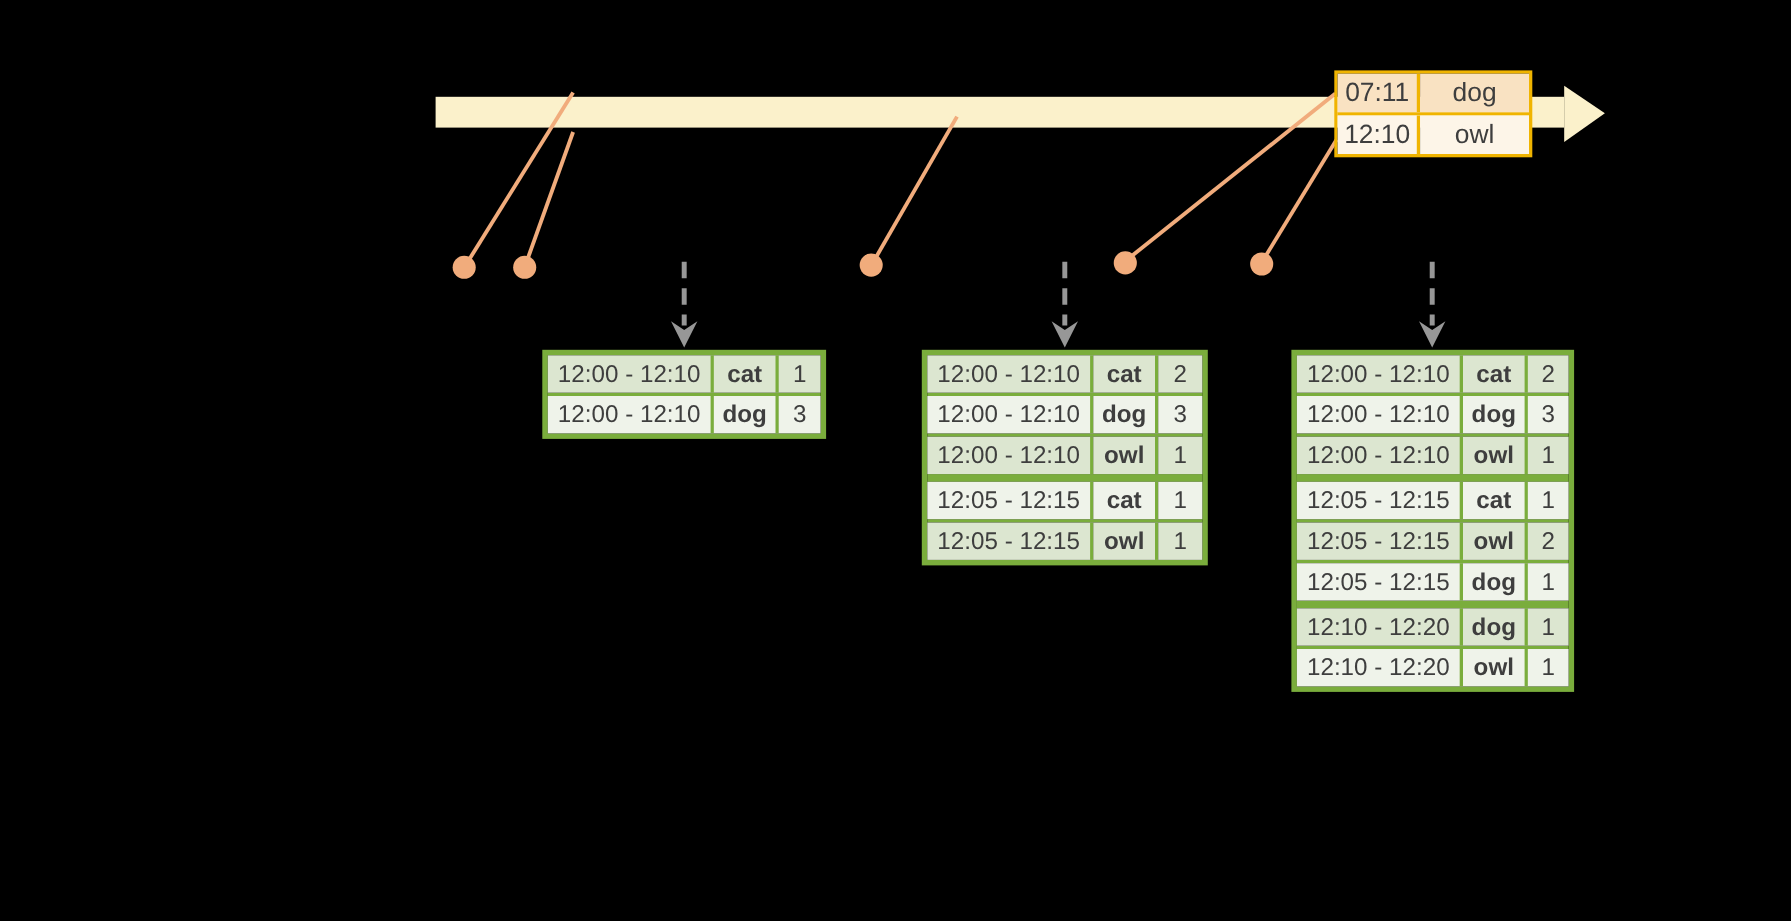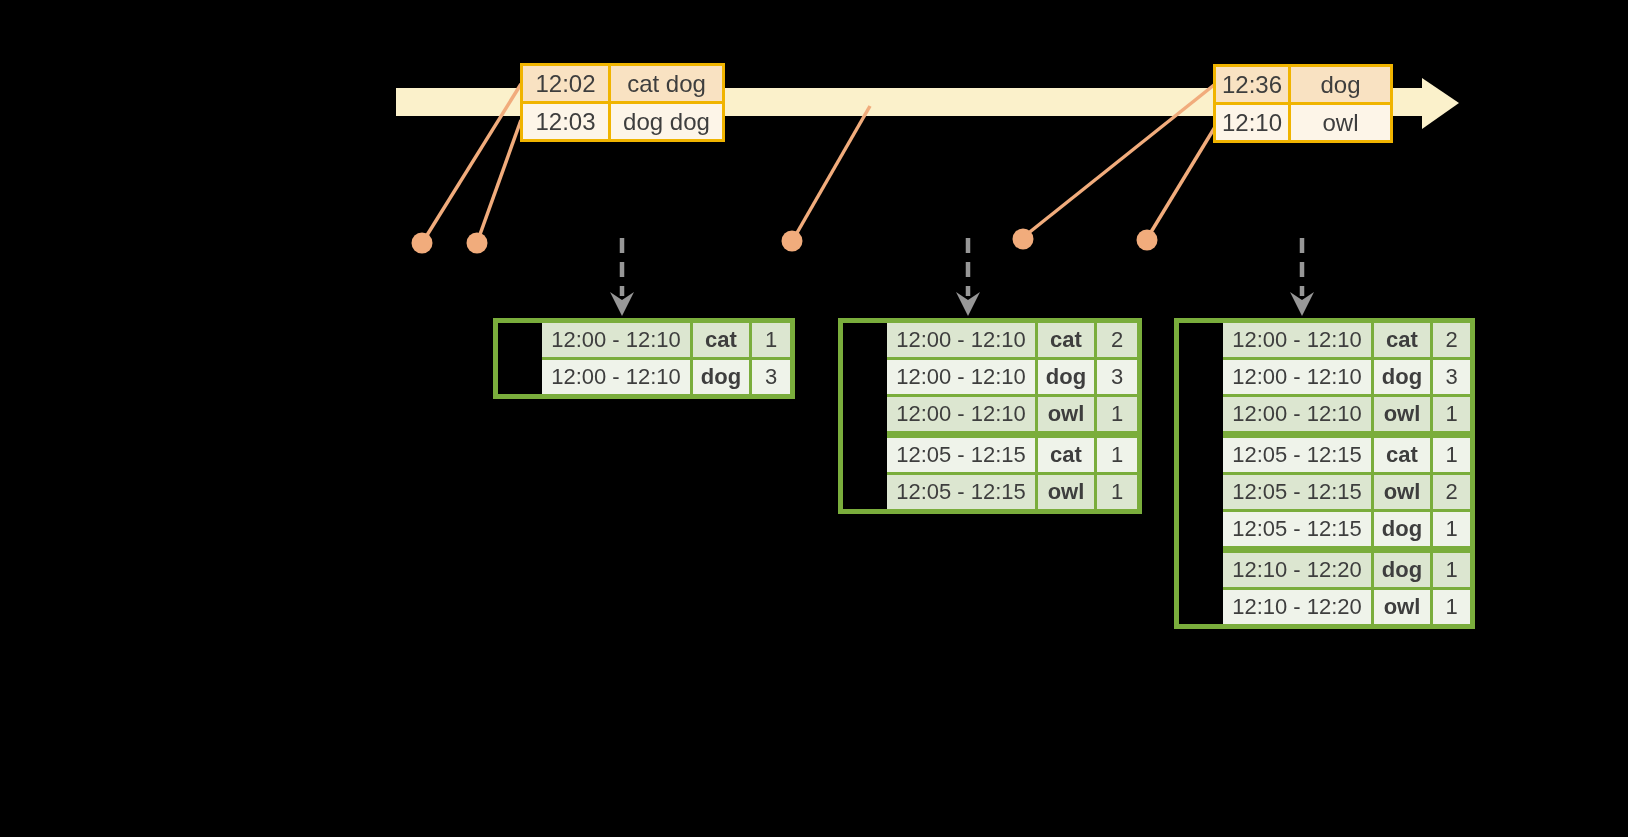--- a/index.html
+++ b/index.html
@@ -16,21 +16,21 @@
   .etable{position:absolute;border:3px solid var(--eborder);}
   .erow{display:flex;height:var(--erowh,35px);}
   .erow + .erow{border-top:3px solid var(--eborder);}
   .ecell{display:flex;align-items:center;justify-content:center;font-size:24px;}
   .etime{width:var(--timew,85px);border-right:3px solid var(--eborder);}
   .ewords{flex:1;}
   .edark .ecell{background:var(--edark);}
   .elight .ecell{background:var(--elight);}
 
   
-  .gtable{position:absolute;border:5px solid var(--gborder);padding-left:44px;}
+  .gtable{position:absolute;border:5px solid var(--gborder);}
   .grow{display:flex;height:34px;}
   .grow + .grow{border-top:3px solid var(--gborder);}
   .grow.gstart{border-top-width:7px;}
   .gcell{display:flex;align-items:center;justify-content:center;font-size:22px;}
   .gwin{width:148px;border-right:3px solid var(--gborder);}
   .gword{width:56px;border-right:3px solid var(--gborder);font-weight:bold;}
   .gcount{flex:1;}
   .gdark .gcell{background:var(--gdark);}
   .glight .gcell{background:var(--glight);}
 </style>
@@ -63,33 +63,23 @@
     <g stroke="var(--gray)" fill="var(--gray)">
       <line x1="622" y1="238" x2="622" y2="296" stroke-width="4.5" stroke-dasharray="15 9"></line>
       <polygon points="610,292 622,316 634,292 622,300" stroke="none"></polygon>
       <line x1="968" y1="238" x2="968" y2="296" stroke-width="4.5" stroke-dasharray="15 9"></line>
       <polygon points="956,292 968,316 980,292 968,300" stroke="none"></polygon>
       <line x1="1302" y1="238" x2="1302" y2="296" stroke-width="4.5" stroke-dasharray="15 9"></line>
       <polygon points="1290,292 1302,316 1314,292 1302,300" stroke="none"></polygon>
     </g>
   </svg>
 
-  <div class="etable" style="left:520px;top:63px;width:199px;--timew:85px;--erowh:35px">
-      <div class="erow edark">
-        <div class="ecell etime">12:02</div>
-        <div class="ecell ewords">cat dog</div>
-      </div>
-      <div class="erow elight">
-        <div class="ecell etime">12:03</div>
-        <div class="ecell ewords">dog dog</div>
-      </div>
-    </div>
   <div class="etable" style="left:1213px;top:64px;width:174px;--timew:72px;--erowh:35px">
       <div class="erow edark">
-        <div class="ecell etime">12:36</div>
+        <div class="ecell etime">07:11</div>
         <div class="ecell ewords">dog</div>
       </div>
       <div class="erow elight">
         <div class="ecell etime">12:10</div>
         <div class="ecell ewords">owl</div>
       </div>
     </div>
 
   <div class="gtable" style="left:493px;top:318px;width:248px">
       <div class="grow gdark">

